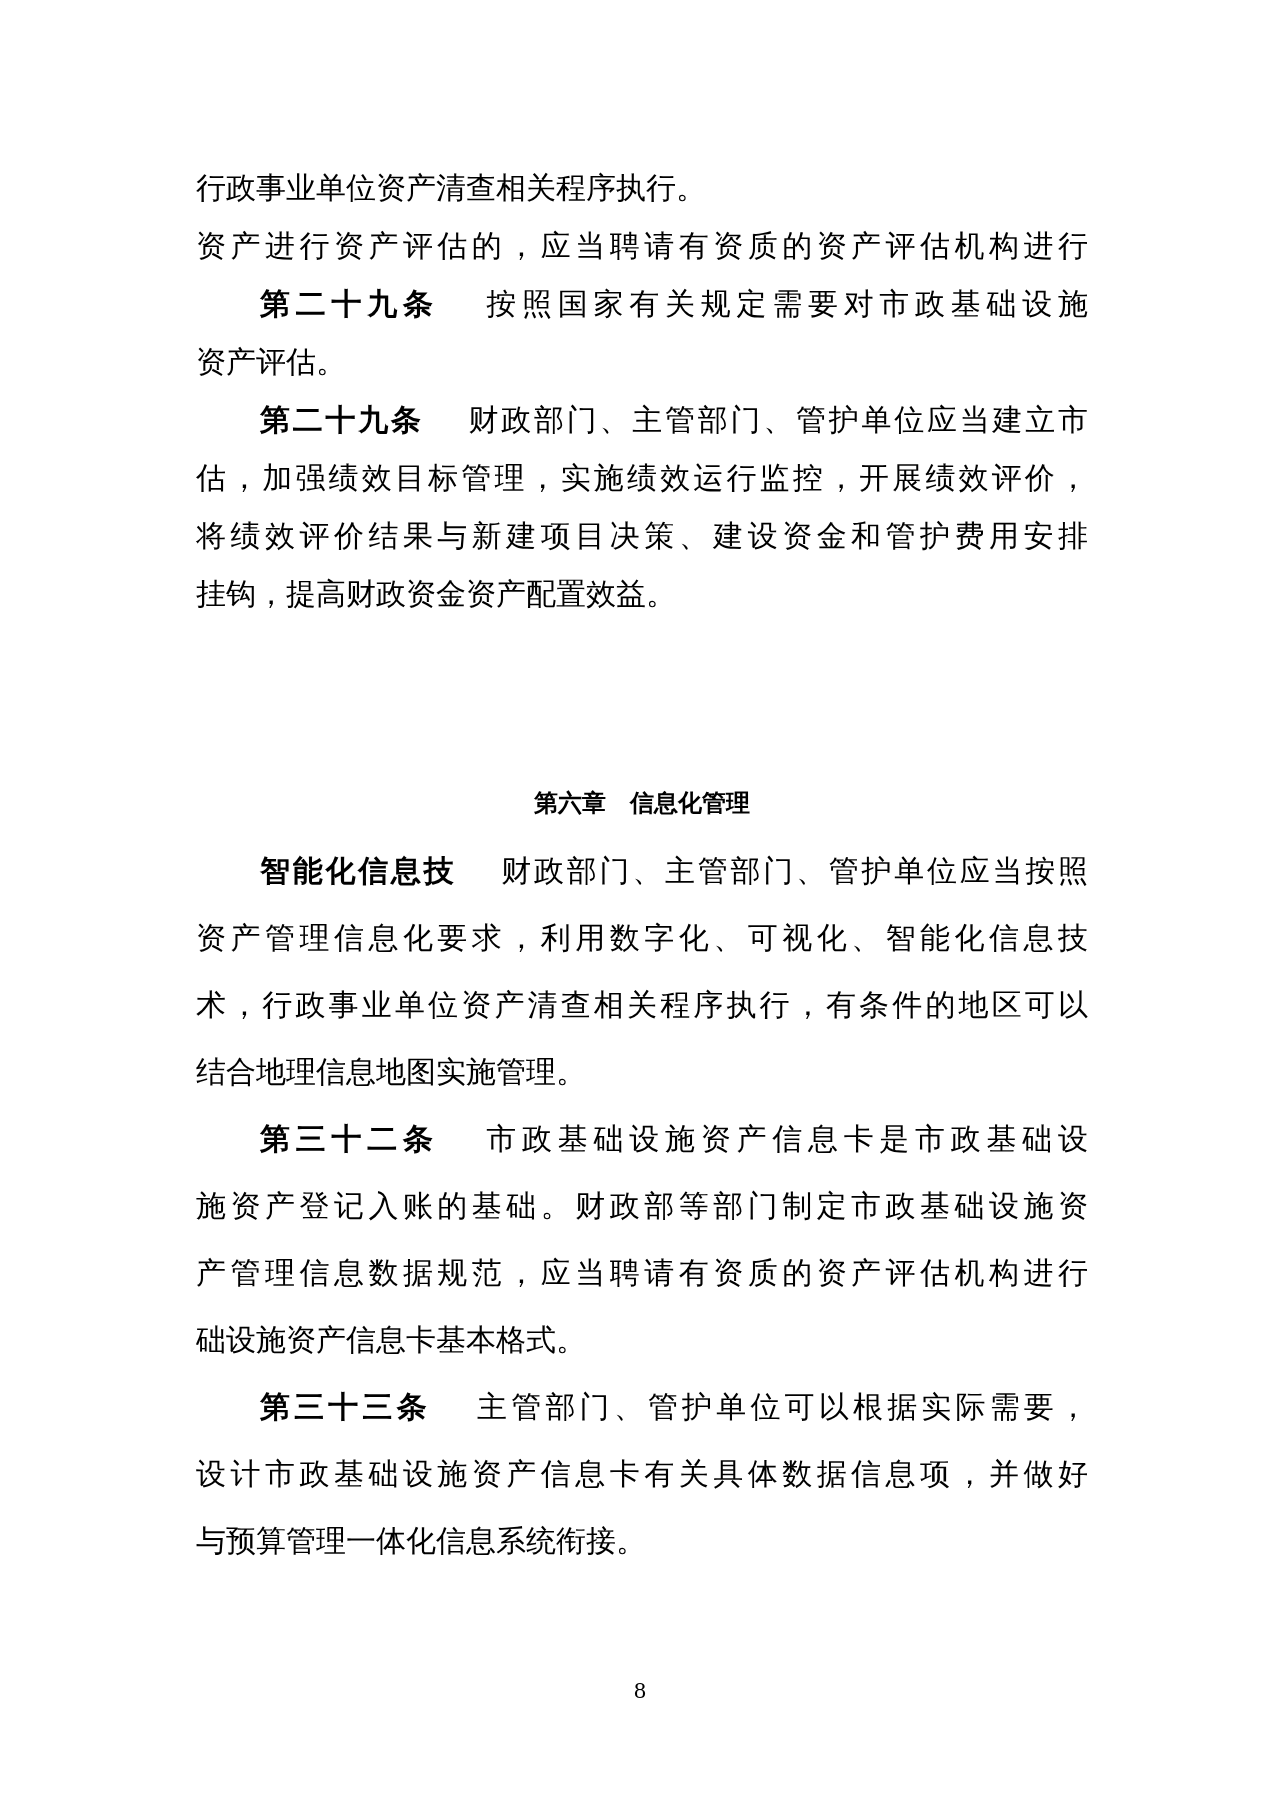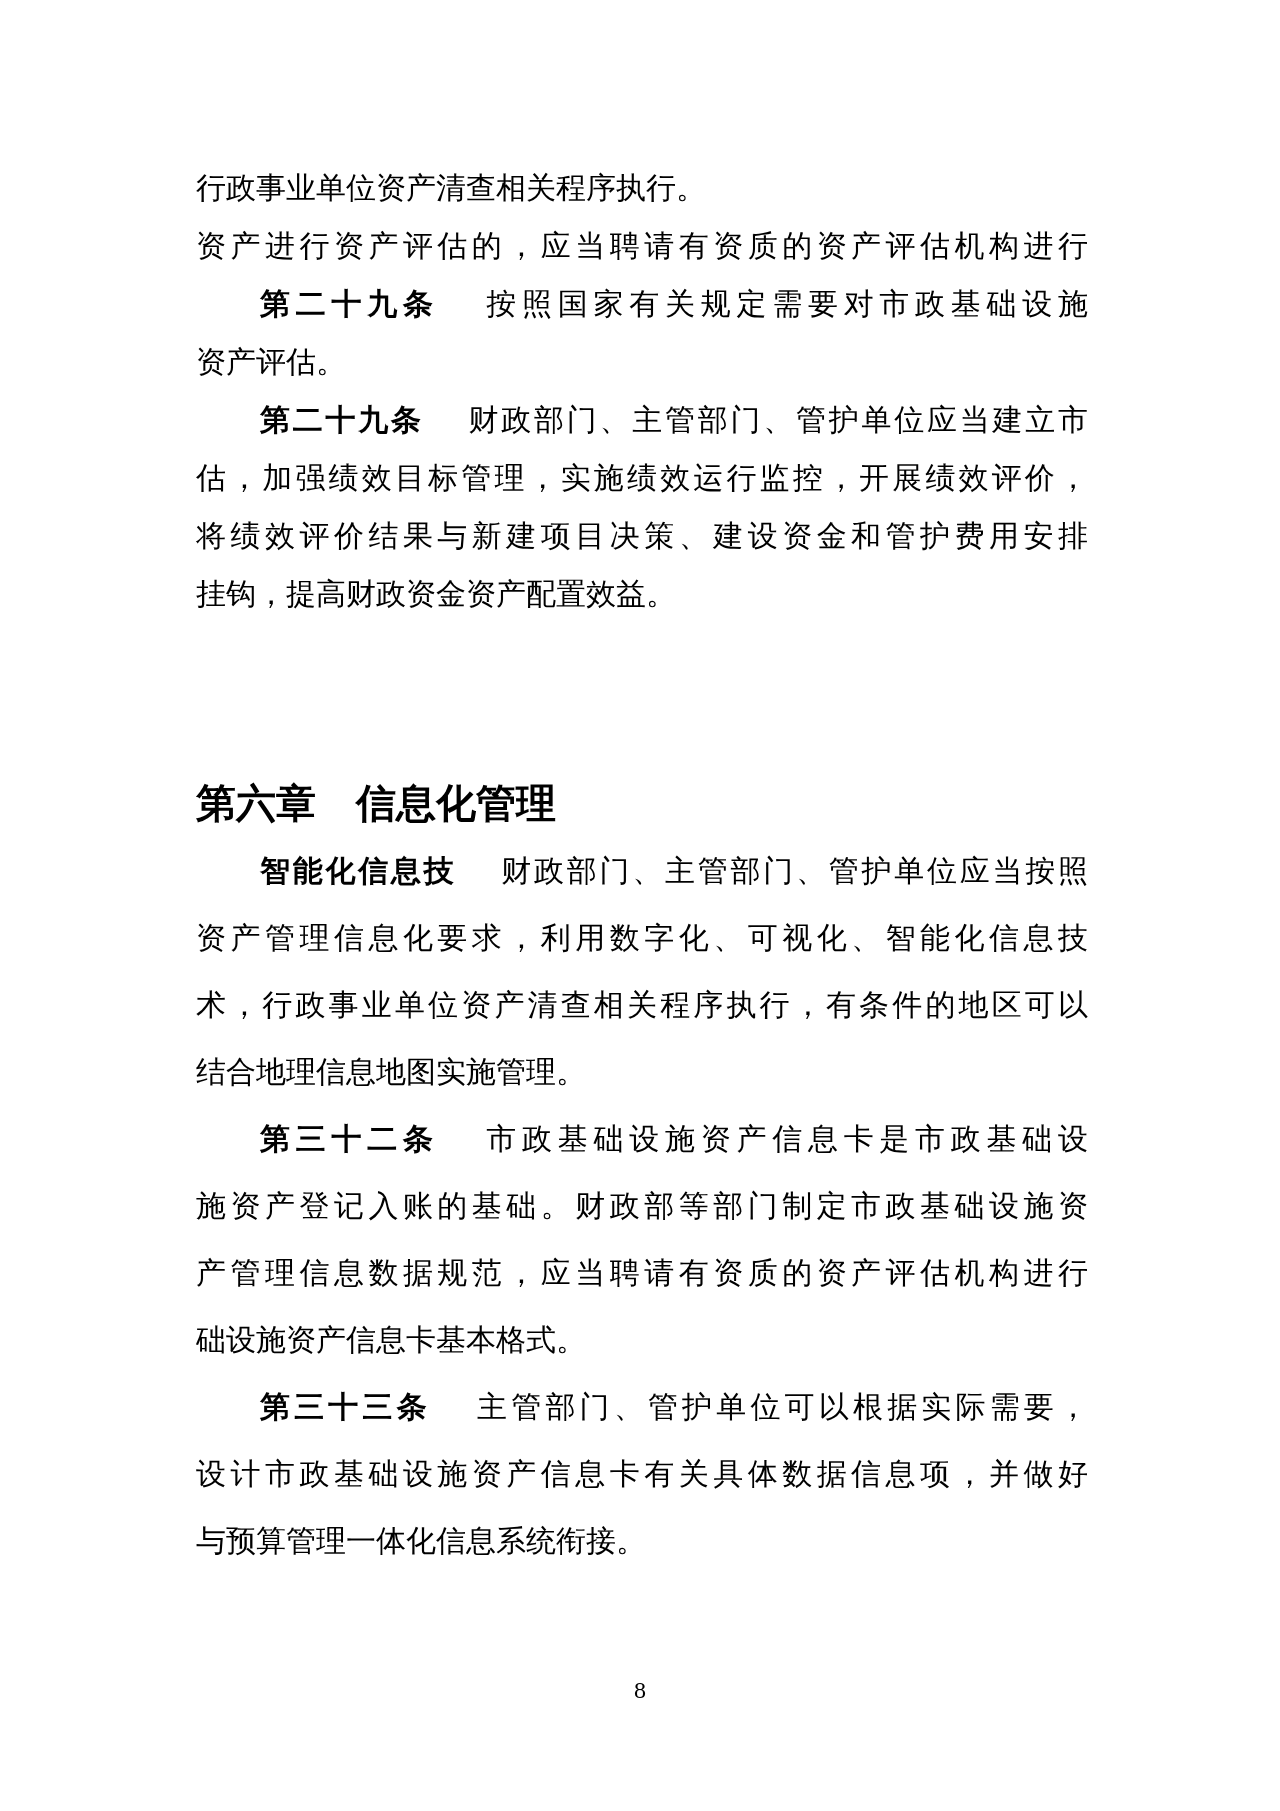--- a/index.html
+++ b/index.html
@@ -47,22 +47,23 @@
     font-family: "Liberation Sans", "DejaVu Sans", sans-serif;
   }
   .head-gap {
     display: inline-block;
     width: 42px;
   }
   .chapter-heading {
     margin: 150px 0 4px 0;
     height: 60px;
     line-height: 60px;
-    font-size: 40px;
+    font-size: 24px;
     font-weight: bold;
+    text-align: center;
     font-family: "Liberation Sans", "DejaVu Sans", sans-serif;
   }
   .page-footer {
     position: absolute;
     top: 1672px;
     left: 0;
     width: 100%;
     height: 36px;
     line-height: 36px;
     text-align: center;

